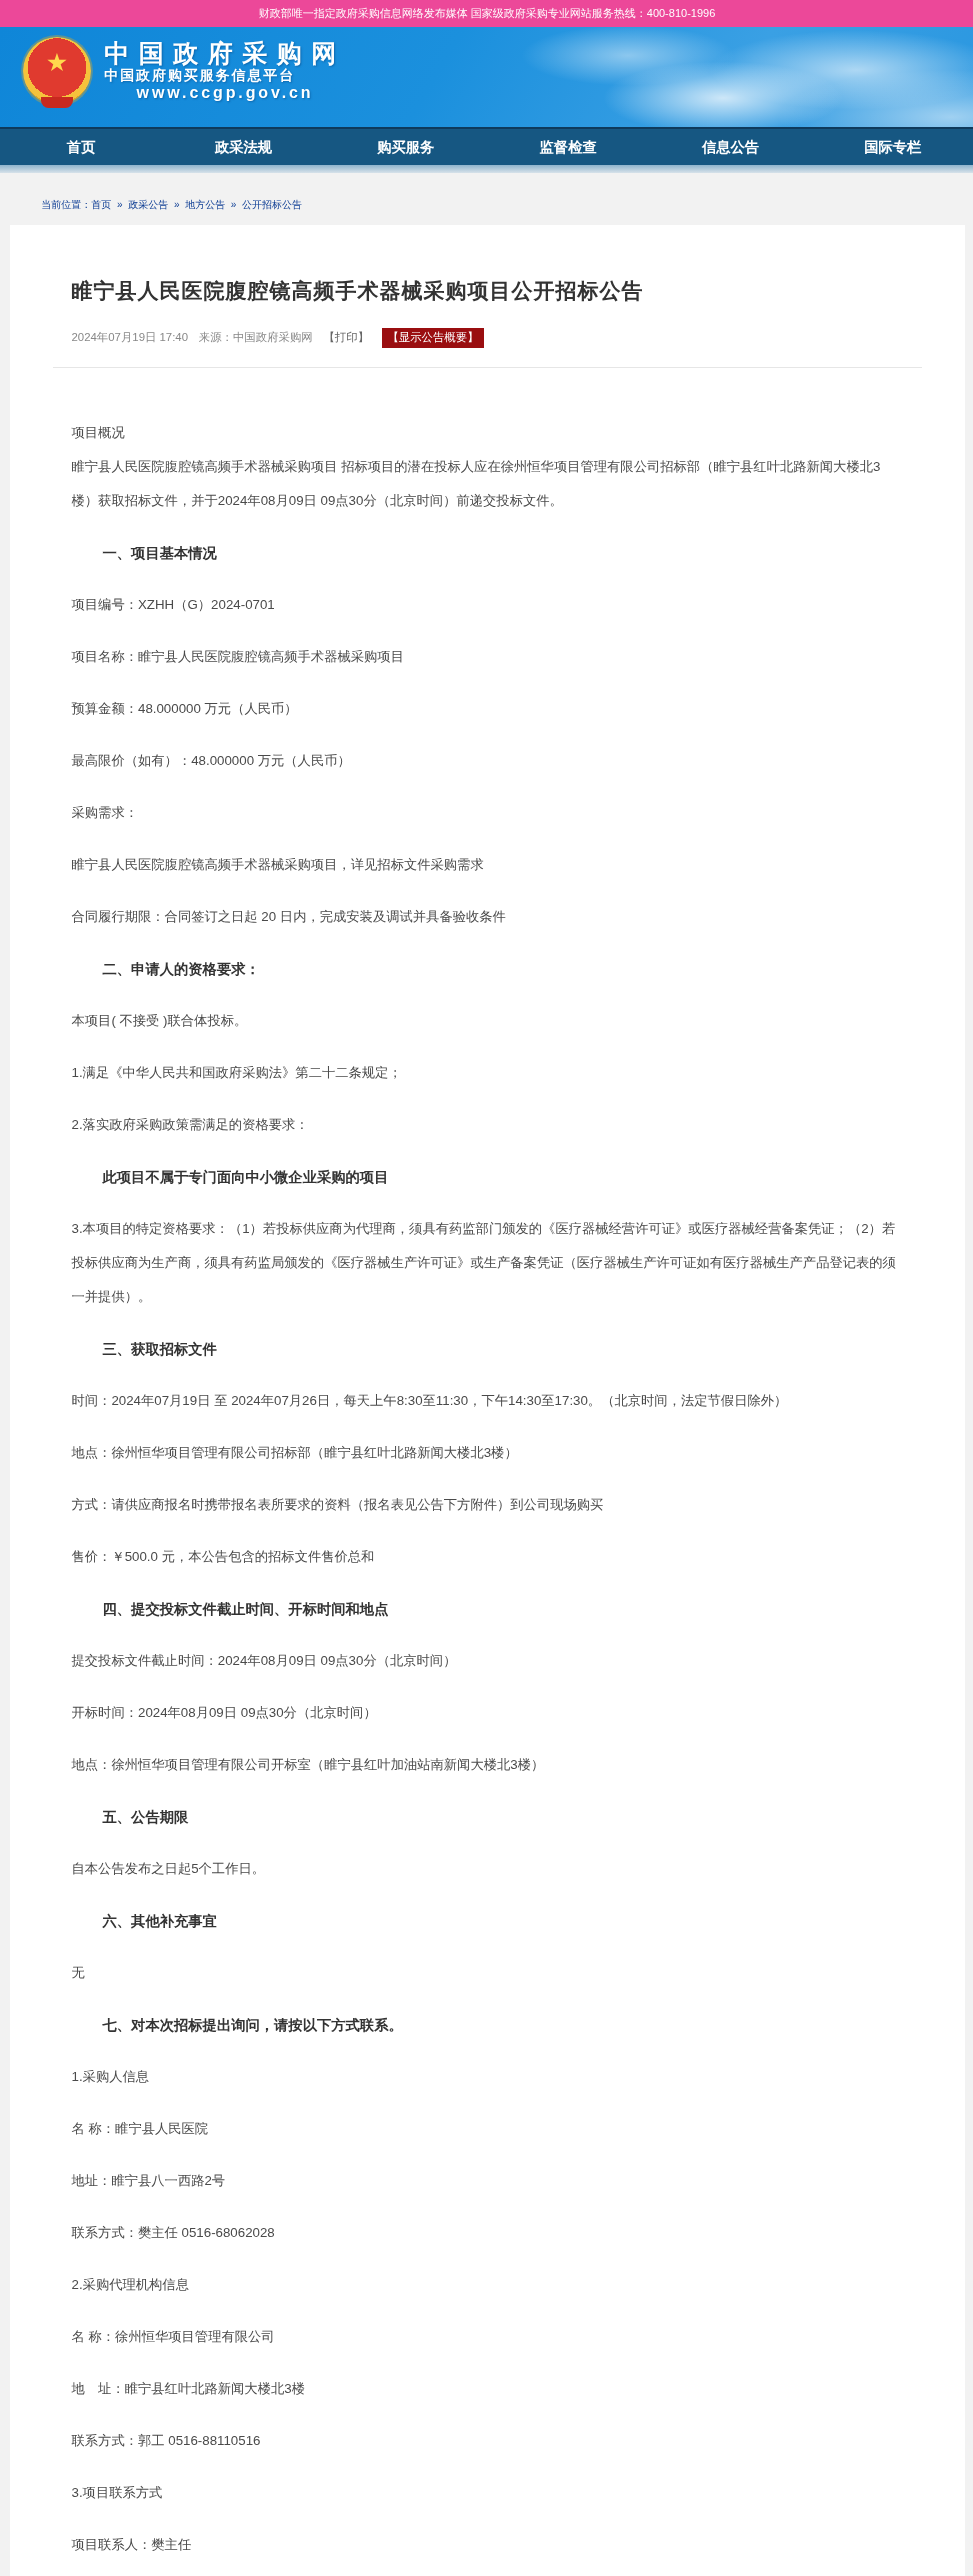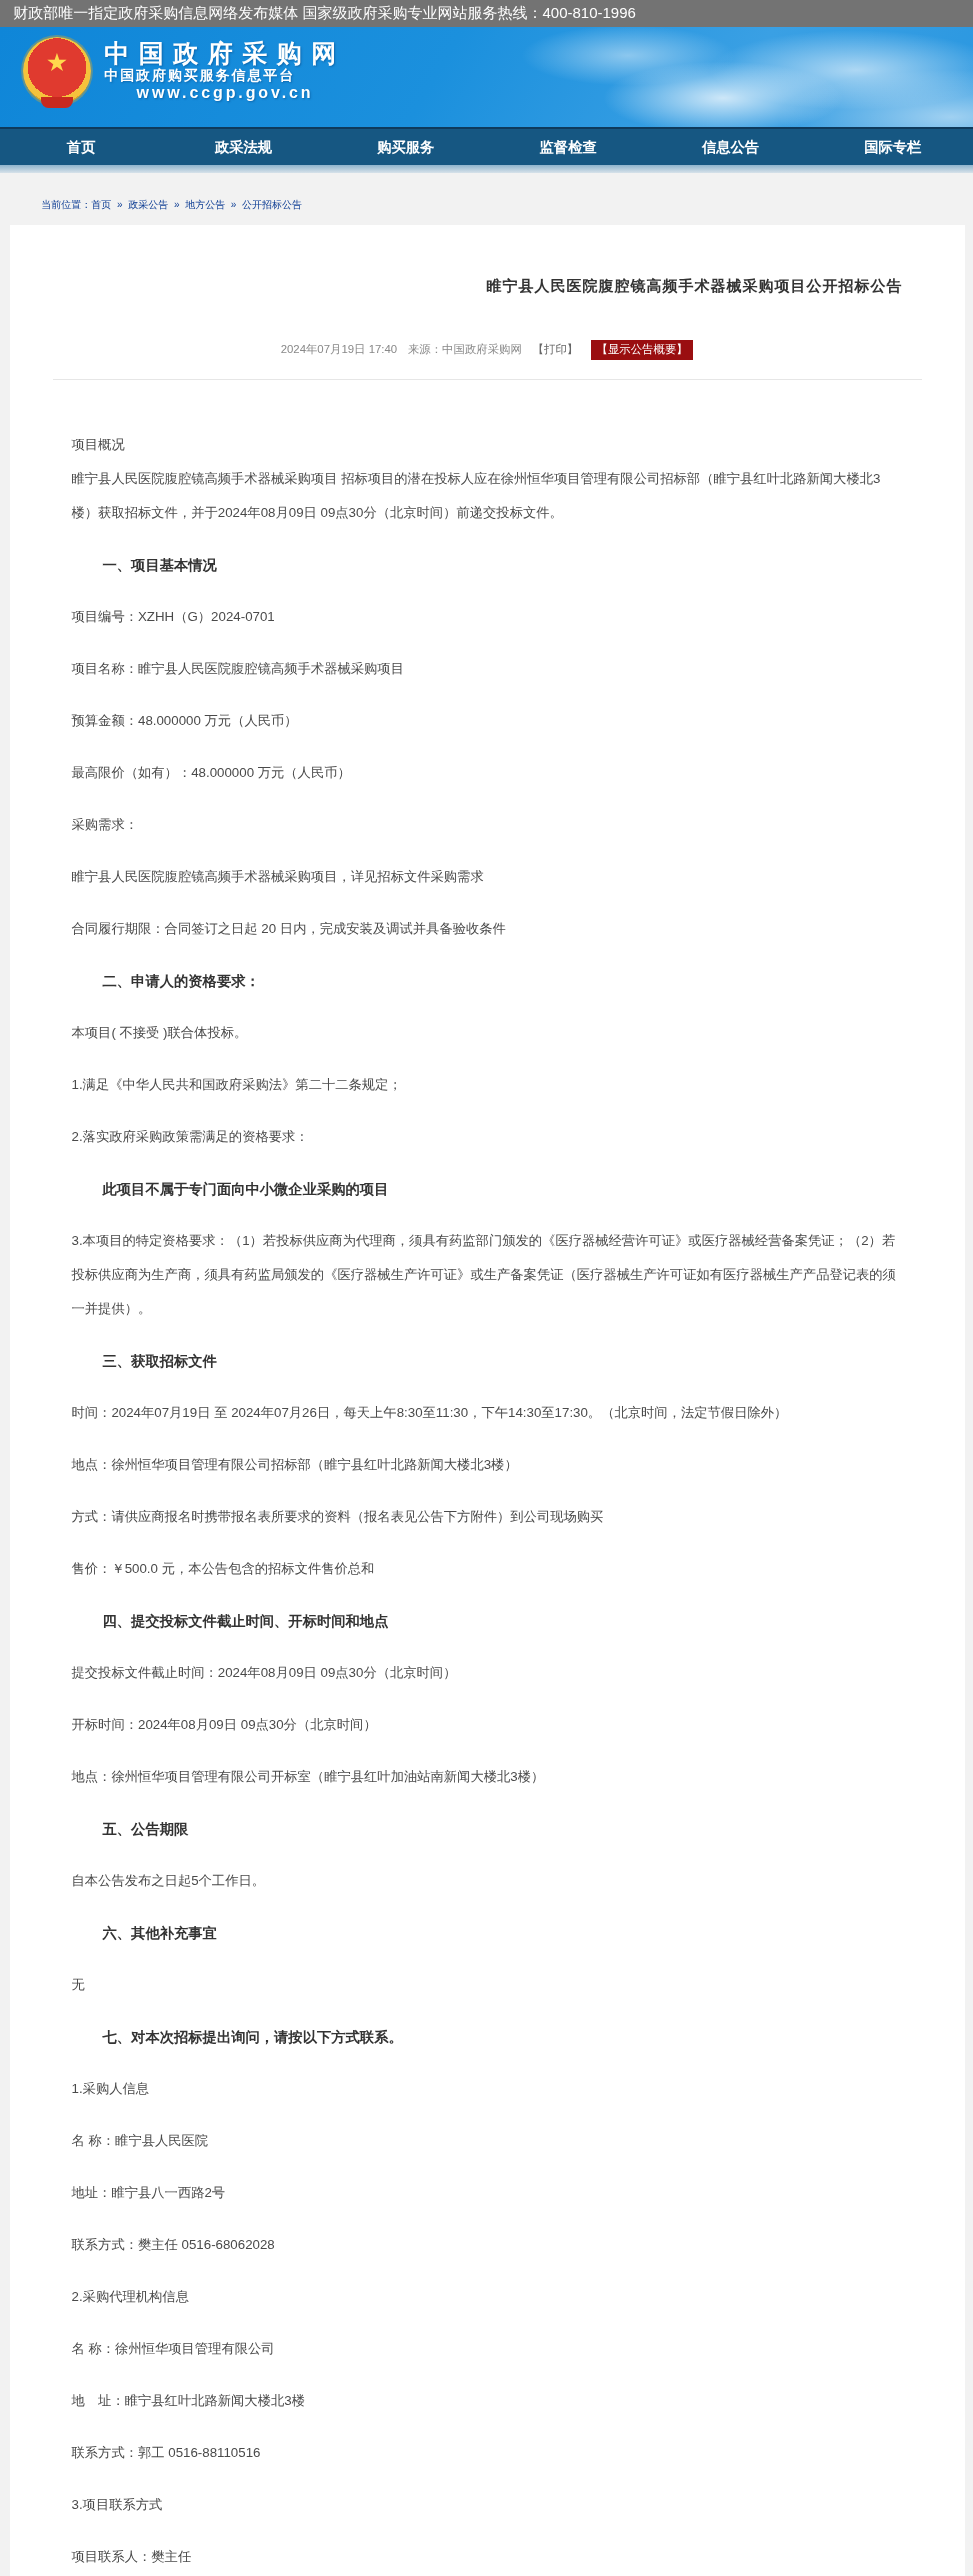--- a/index.html
+++ b/index.html
@@ -1,21 +1,21 @@
 <!DOCTYPE html>
 <html style="font-size:15px"><head>
 <meta charset="utf-8">
 <style>
   * { margin:0; padding:0; box-sizing:border-box; }
   html,body { background:#f2f2f2; font-family:"Liberation Sans","DejaVu Sans",sans-serif; }
   .page { width:974px; margin:0 auto; background:#f2f2f2; min-height:2576px; }
 
   
-  .topbar { height:27px; background:#737373; color:#fff; font-size:15px;
-            display:flex; align-items:center; justify-content:flex-start; padding:0 13.3px; }
+  .topbar { height:27px; background:#ec4899; color:#fff; font-size:11px;
+            display:flex; align-items:center; justify-content:center; padding:0 13.3px; }
 
   
   .banner { height:100px; position:relative; overflow:hidden;
             background:linear-gradient(120deg,#0f86d8 0%,#1b90dd 45%,#3aa0e4 75%,#2a97e0 100%); }
   .banner .clouds { position:absolute; inset:0;
      background:
        radial-gradient(ellipse 171px 52px at 723px 71px, rgba(255,255,255,.75), rgba(255,255,255,0) 70%),
        radial-gradient(ellipse 209px 57px at 856px 43px, rgba(255,255,255,.6), rgba(255,255,255,0) 70%),
        radial-gradient(ellipse 152px 43px at 628px 28.5px, rgba(255,255,255,.45), rgba(255,255,255,0) 70%),
        radial-gradient(ellipse 247px 67px at 951px 90px, rgba(255,255,255,.55), rgba(255,255,255,0) 70%); }
@@ -41,22 +41,22 @@
               display:flex; align-items:center; justify-content:center; cursor:pointer; }
   .nav-strip { height:7.6px; background:linear-gradient(180deg,#8fb4cd,#d7e2ea); }
 
   
   .crumbs { padding:25px 13.3px 13.3px; font-size:10px; color:#0d3d94;margin-left:28px; }
   .bc-link { color:#0d3d94; text-decoration:none; cursor:pointer; }
   .bc-sep { margin:0 5.7px; color:#0d3d94; }
 
   
   .card { background:#fff; margin:0 9.5px; padding:52px 62px 67px; min-height:2282px; }
-  .art-title { text-align:right; font-size:15px; font-weight:bold; color:#333; letter-spacing:1px; }
-  .art-meta { text-align:center; margin-top:44px; font-size:11.4px; color:#888; }
+  .art-title { text-align:left; font-size:21px; font-weight:bold; color:#333; letter-spacing:1px; }
+  .art-meta { text-align:left; margin-top:23px; font-size:11.4px; color:#888; }
   .art-meta .print { color:#666; margin-left:7.6px; text-decoration:none; cursor:pointer; }
   .badge { display:inline-block; margin-left:9.5px; padding:1.9px 5.7px 2.9px; background:#9a0e10;
            color:#fff; font-size:11.4px; cursor:pointer; text-decoration:none; }
   .divider { border:none; border-top:1px solid #e6e6e6; margin:19px -19px 0; }
 
   .article { margin-top:48px; font-size:13.3px; color:#4a4a4a; }
   .article p.para { line-height:34px; margin:0 0 18px; }
   .article p.tight { margin-bottom:0; }
   .article p.heading { font-size:14.3px; font-weight:bold; color:#333;margin-left:31px; }
 </style>

